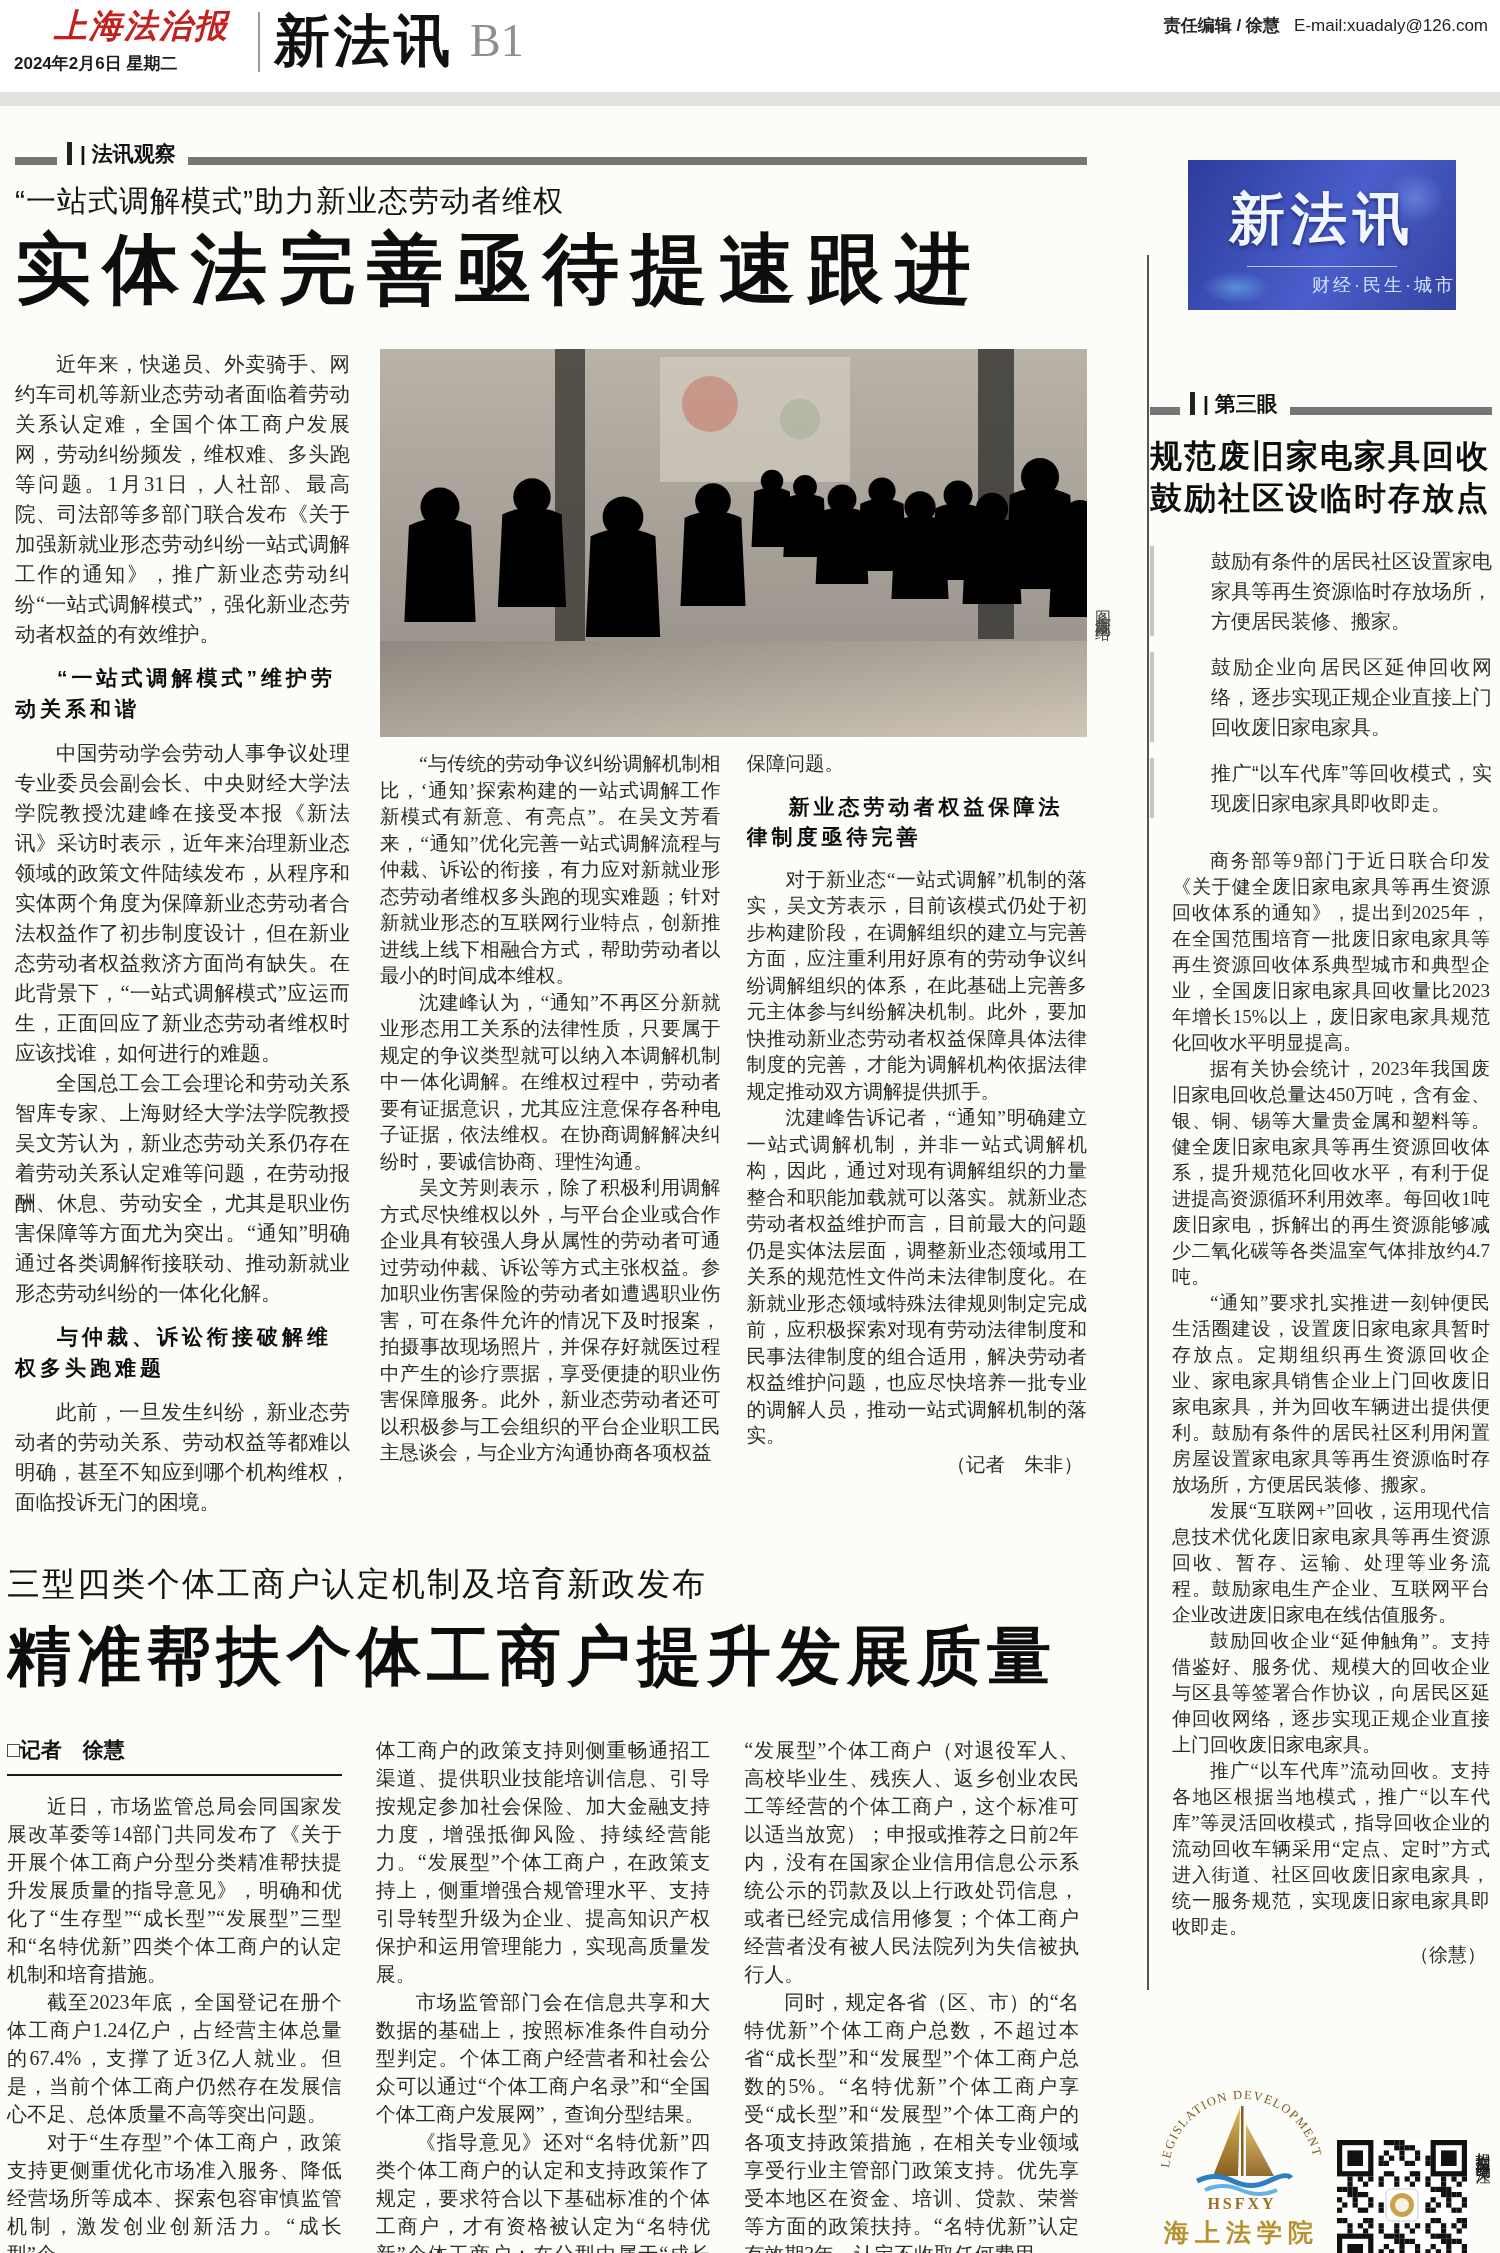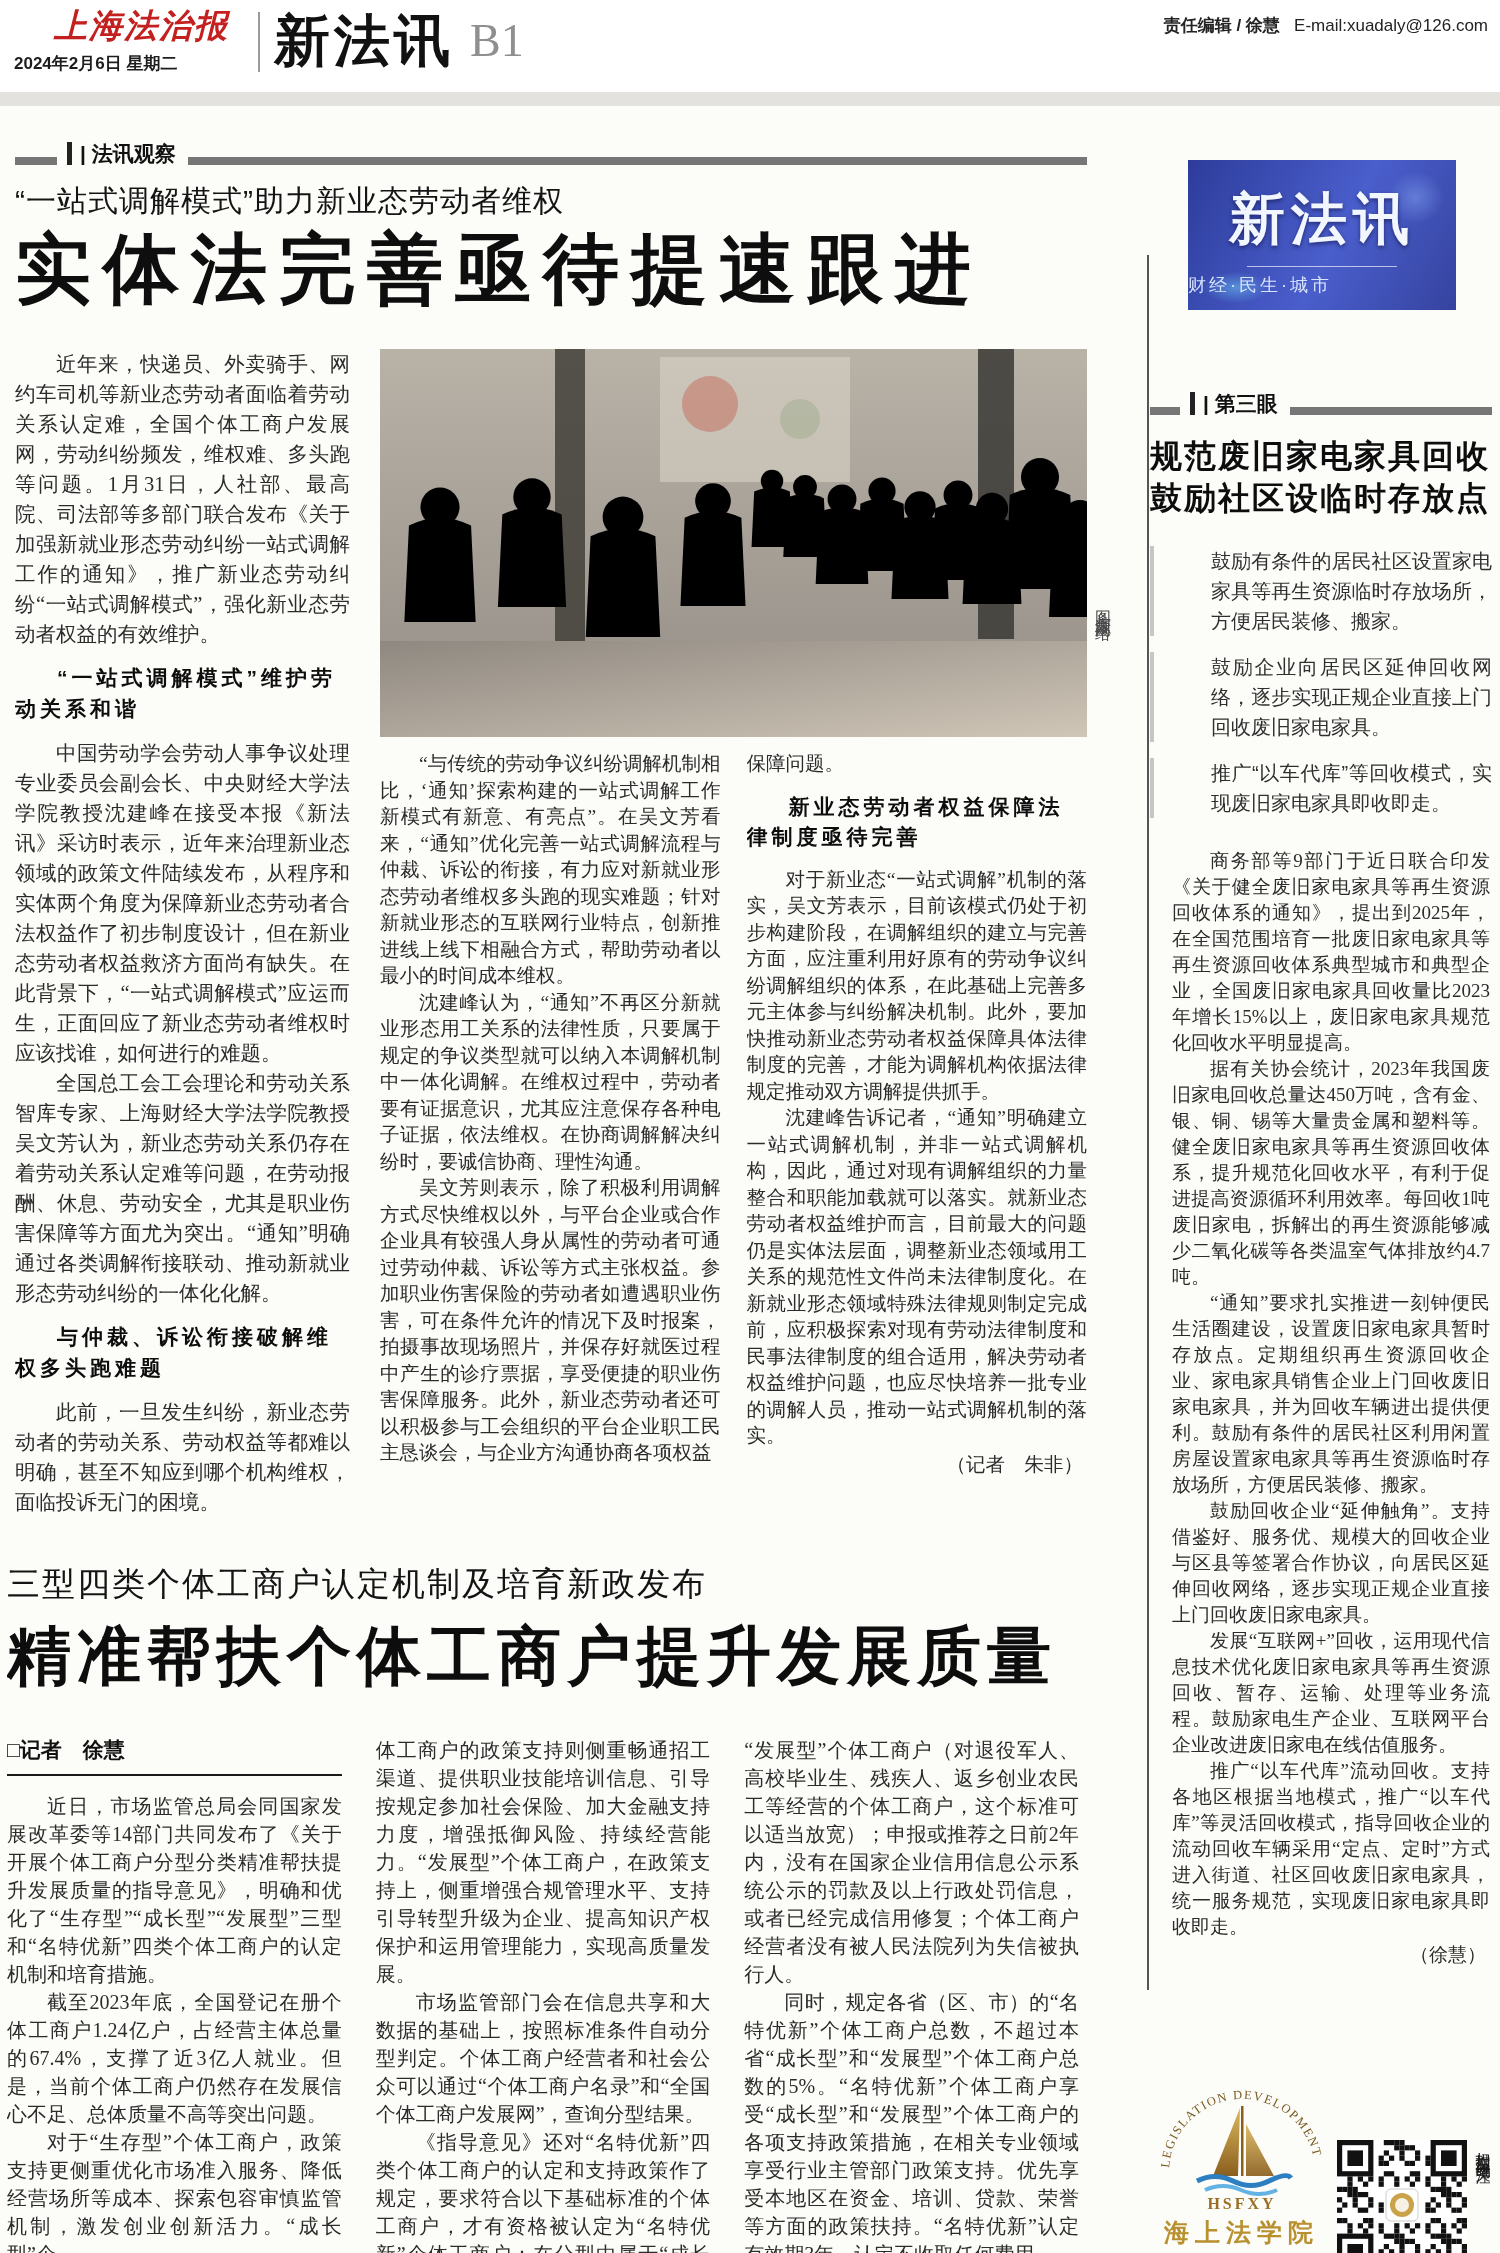--- a/index.html
+++ b/index.html
@@ -50,21 +50,21 @@
   .v-divider{position:absolute;left:1147px;top:255px;width:2px;height:1735px;background:#555;}
   
   .sidebar{position:absolute;left:1150px;top:160px;width:342px;height:2093px;}
   .banner{margin-left:38px;width:268px;height:150px;position:relative;overflow:hidden;
           background:radial-gradient(closest-side at 18% 85%,rgba(120,220,255,.45),transparent 70%),
                      radial-gradient(closest-side at 85% 25%,rgba(150,185,255,.4),transparent 70%),
                      linear-gradient(118deg,#2d3c9b,#4a5ecc 55%,#35439f);}
   .banner-title{margin-top:22px;text-align:center;font-size:56px;font-weight:700;color:#f2f6ff;
                 letter-spacing:6px;font-family:"Liberation Serif",serif;text-shadow:0 2px 4px rgba(0,0,40,.5);}
   .banner-line{width:150px;height:1px;background:rgba(255,255,255,.65);margin:8px auto 6px auto;}
-  .banner-sub{text-align:left;font-size:18px;color:#d7e4ff;letter-spacing:3px;
+  .banner-sub{text-align:right;font-size:18px;color:#d7e4ff;letter-spacing:3px;
               font-family:"Liberation Sans",sans-serif;}
   .sb-rule{margin-top:82px;}
   .sb-rule .dash{width:30px;}
   .sb-headline{margin-top:20px;font-size:32px;font-weight:900;line-height:1.32;color:#0d0d0d;
                letter-spacing:2px;font-family:"Liberation Serif",serif;}
   .bullets{margin-top:26px;}
   .bullet{display:flex;margin-bottom:16px;gap:35px;}
   .bullet .bbar{width:4px;background:#c6c6c6;flex:none;}
   .bullet p{margin:0;padding-left:22px;font-size:20px;line-height:30px;text-align:justify;
             font-family:"Liberation Sans",sans-serif;color:#2f2f2f;}
@@ -241,22 +241,22 @@
         </div>
         <div class="bullet">
           <span class="bbar"></span>
           <p>推广“以车代库”等回收模式，实现废旧家电家具即收即走。</p>
         </div>
       </div>
     <div class="sb-body">
         <p class="bp">商务部等9部门于近日联合印发《关于健全废旧家电家具等再生资源回收体系的通知》，提出到2025年，在全国范围培育一批废旧家电家具等再生资源回收体系典型城市和典型企业，全国废旧家电家具回收量比2023年增长15%以上，废旧家电家具规范化回收水平明显提高。</p>
         <p class="bp">据有关协会统计，2023年我国废旧家电回收总量达450万吨，含有金、银、铜、锡等大量贵金属和塑料等。健全废旧家电家具等再生资源回收体系，提升规范化回收水平，有利于促进提高资源循环利用效率。每回收1吨废旧家电，拆解出的再生资源能够减少二氧化碳等各类温室气体排放约4.7吨。</p>
         <p class="bp">“通知”要求扎实推进一刻钟便民生活圈建设，设置废旧家电家具暂时存放点。定期组织再生资源回收企业、家电家具销售企业上门回收废旧家电家具，并为回收车辆进出提供便利。鼓励有条件的居民社区利用闲置房屋设置家电家具等再生资源临时存放场所，方便居民装修、搬家。</p>
+        <p class="bp">发展“互联网+”回收，运用现代信息技术优化废旧家电家具等再生资源回收、暂存、运输、处理等业务流程。鼓励家电生产企业、互联网平台企业改进废旧家电在线估值服务。</p>
         <p class="bp">鼓励回收企业“延伸触角”。支持借鉴好、服务优、规模大的回收企业与区县等签署合作协议，向居民区延伸回收网络，逐步实现正规企业直接上门回收废旧家电家具。</p>
-        <p class="bp">发展“互联网+”回收，运用现代信息技术优化废旧家电家具等再生资源回收、暂存、运输、处理等业务流程。鼓励家电生产企业、互联网平台企业改进废旧家电在线估值服务。</p>
         <p class="bp">推广“以车代库”流动回收。支持各地区根据当地模式，推广“以车代库”等灵活回收模式，指导回收企业的流动回收车辆采用“定点、定时”方式进入街道、社区回收废旧家电家具，统一服务规范，实现废旧家电家具即收即走。</p>
         <p class="bp sign">（徐慧）</p>
       </div>
     <div class="logo-row">
       <div class="logo-block">
         <svg width="178" height="132" viewBox="0 0 178 132">
           <defs>
             <linearGradient id="gold" x1="0" y1="0" x2="0" y2="1">
               <stop offset="0" stop-color="#dcb75e"></stop>
                 <stop offset="1" stop-color="#8a5f1e"></stop>

